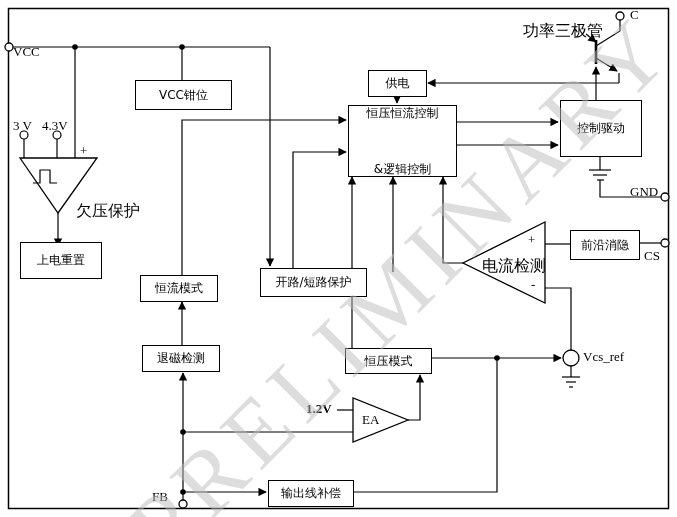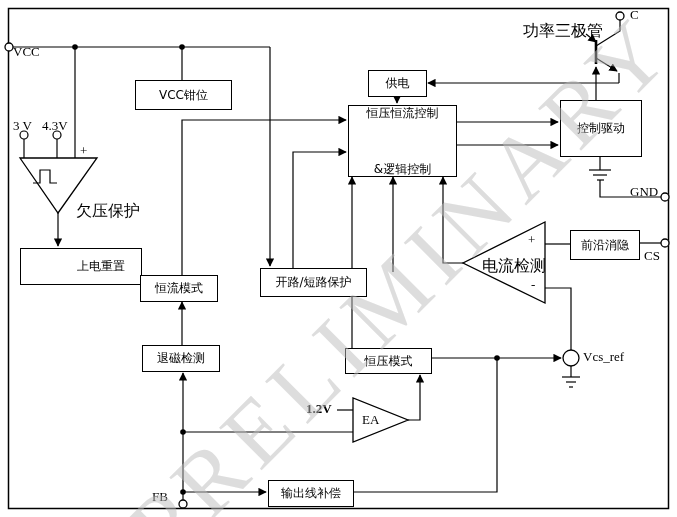--- a/index.html
+++ b/index.html
@@ -133,21 +133,21 @@
   </div>
 
   <div class="blk" style="left:560px;top:100px;width:80px;height:55px;">
     <span>控制驱动</span>
   </div>
 
   <div class="blk" style="left:570px;top:230px;width:68px;height:28px;">
     <span>前沿消隐</span>
   </div>
 
-  <div class="blk" style="left:20px;top:248px;width:80px;height:35px;padding-left:40px;">
+  <div class="blk" style="left:20px;top:242px;width:80px;height:35px;">
     <span>上电重置</span>
   </div>
 
   <div class="blk" style="left:140px;top:275px;width:76px;height:25px;">
     <span>恒流模式</span>
   </div>
 
   <div class="blk" style="left:240px;top:268px;width:105px;height:27px;margin-left:20px;">
     <span>开路/短路保护</span>
   </div>

